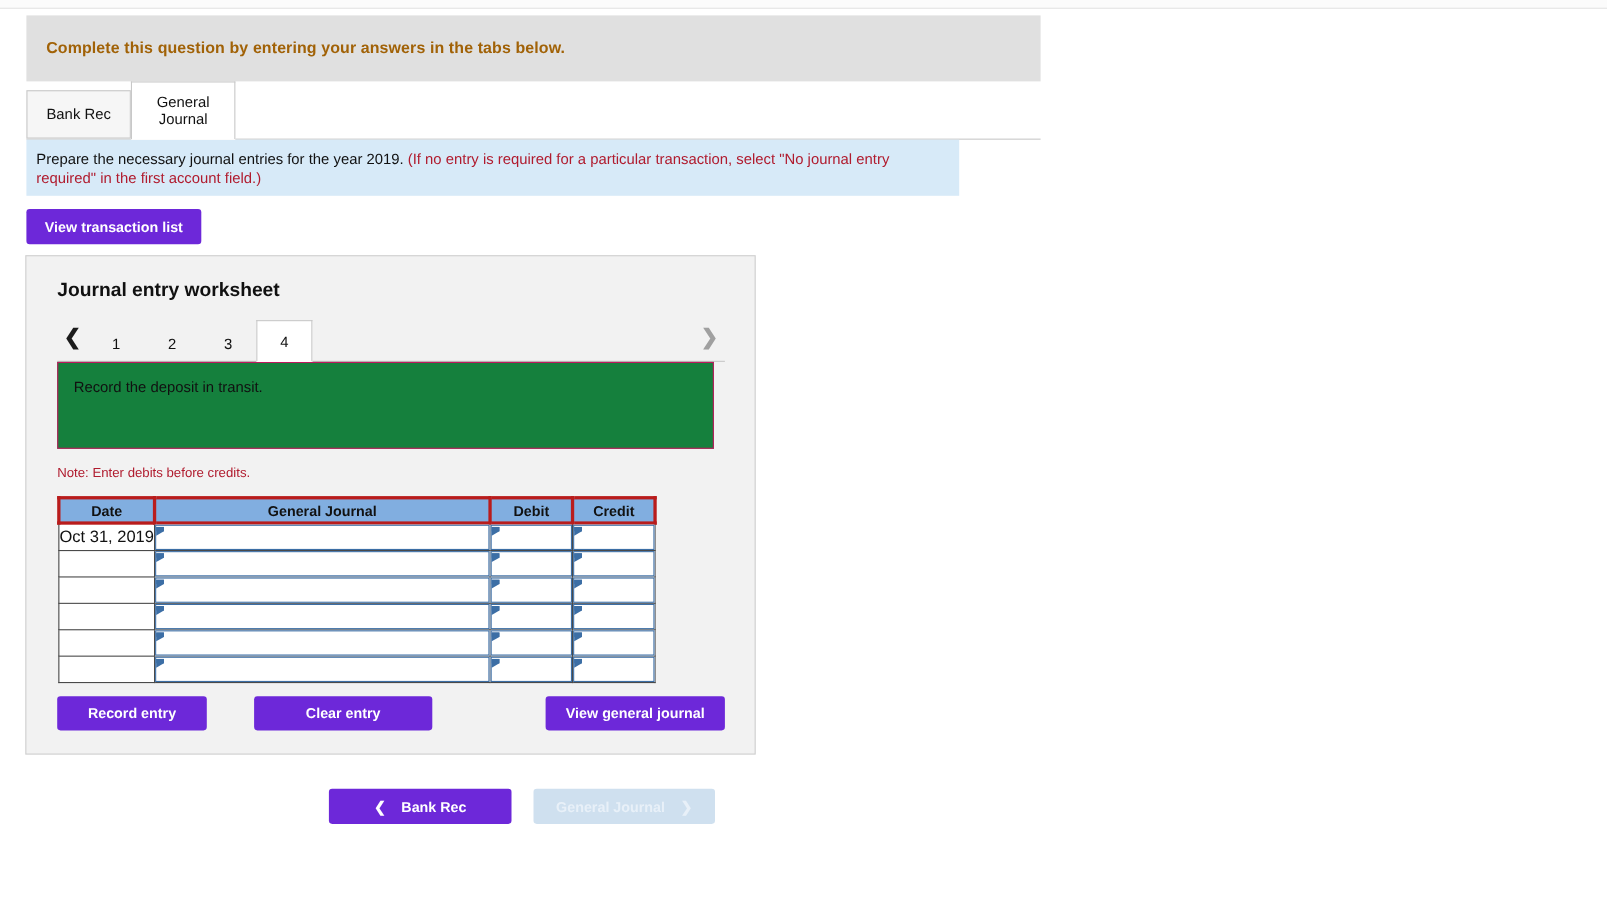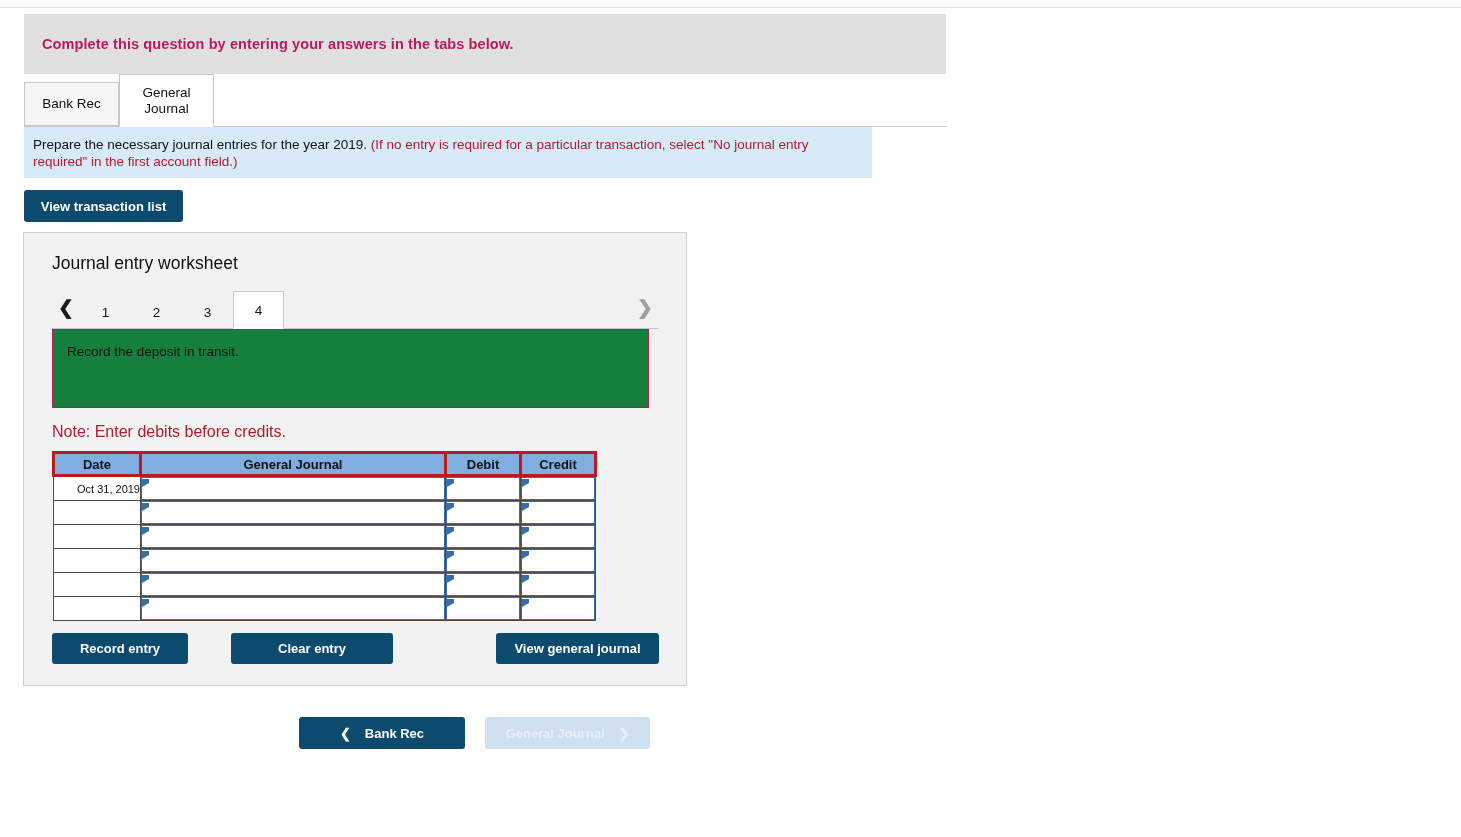--- a/index.html
+++ b/index.html
@@ -36,21 +36,21 @@
     left: 24px; top: 14px;
     width: 922px;
     height: 60px;
     background: #e0e0e0;
     display: flex;
     align-items: center;
   }
   .question-header-text {
     font-size: 14.5px;
     font-weight: bold;
-    color: #be185d;
+    color: #a16207;
     padding-left: 18px;
     letter-spacing: 0.1px;
   }
 
   
   .tabstrip {
     position: absolute;
     left: 24px; top: 74px;
     width: 922px;
     height: 53px;
@@ -94,21 +94,21 @@
     background: #d7eaf8;
     padding: 9px 12px 0 9px;
     font-size: 13.5px;
     color: #111111;
     line-height: 1.28;
   }
   .instr-red { color: #b01b2e; }
 
   
   .btn {
-    background: #0c4a6e;
+    background: #6d28d9;
     color: #ffffff;
     border: none;
     border-radius: 3px;
     font-family: "Liberation Sans", sans-serif;
     font-size: 13px;
     font-weight: bold;
     cursor: pointer;
     display: inline-flex;
     align-items: center;
     justify-content: center;
@@ -126,21 +126,21 @@
     left: 23px; top: 232px;
     width: 664px;
     height: 454px;
     background: #f2f2f2;
     border: 1px solid #cfcfcf;
   }
   .worksheet-title {
     position: absolute;
     left: 28px; top: 20px;
     font-size: 17.5px;
-    font-weight: normal;
+    font-weight: bold;
     color: #111111;
   }
 
   
   .pager {
     position: absolute;
     left: 28px; top: 56px;
     width: 607px;
     height: 40px;
     border-bottom: 1px solid #c8c8c8;
@@ -193,21 +193,21 @@
     height: 79px;
     background: #15803d;
     border: 1px solid #be185d;
     padding: 14px 0 0 14px;
     font-size: 13.5px;
     color: #111111;
   }
   .note {
     position: absolute;
     left: 28px; top: 190px;
-    font-size: 16px;
+    font-size: 12px;
     color: #b01b2e;
   }
 
   
   .jtable {
     position: absolute;
     left: 28px; top: 218px;
     border-collapse: collapse;
     table-layout: fixed;
   }
@@ -227,23 +227,23 @@
     padding: 0;
     height: 23px;
     vertical-align: middle;
   }
   .col-date { width: 87px; }
   .col-gj   { width: 305px; }
   .col-deb  { width: 75px; }
   .col-cred { width: 75px; }
 
   .date-cell {
-    font-size: 11px;
-    color: #111111;
-    text-align: right;
+    font-size: 15px;
+    color: #111111;
+    text-align: center;
     padding: 0 2px;
   }
   .cellwrap {
     position: relative;
     width: 100%;
     height: 23px;
   }
   .inputbox {
     position: absolute;
     left: 0; top: 0;

